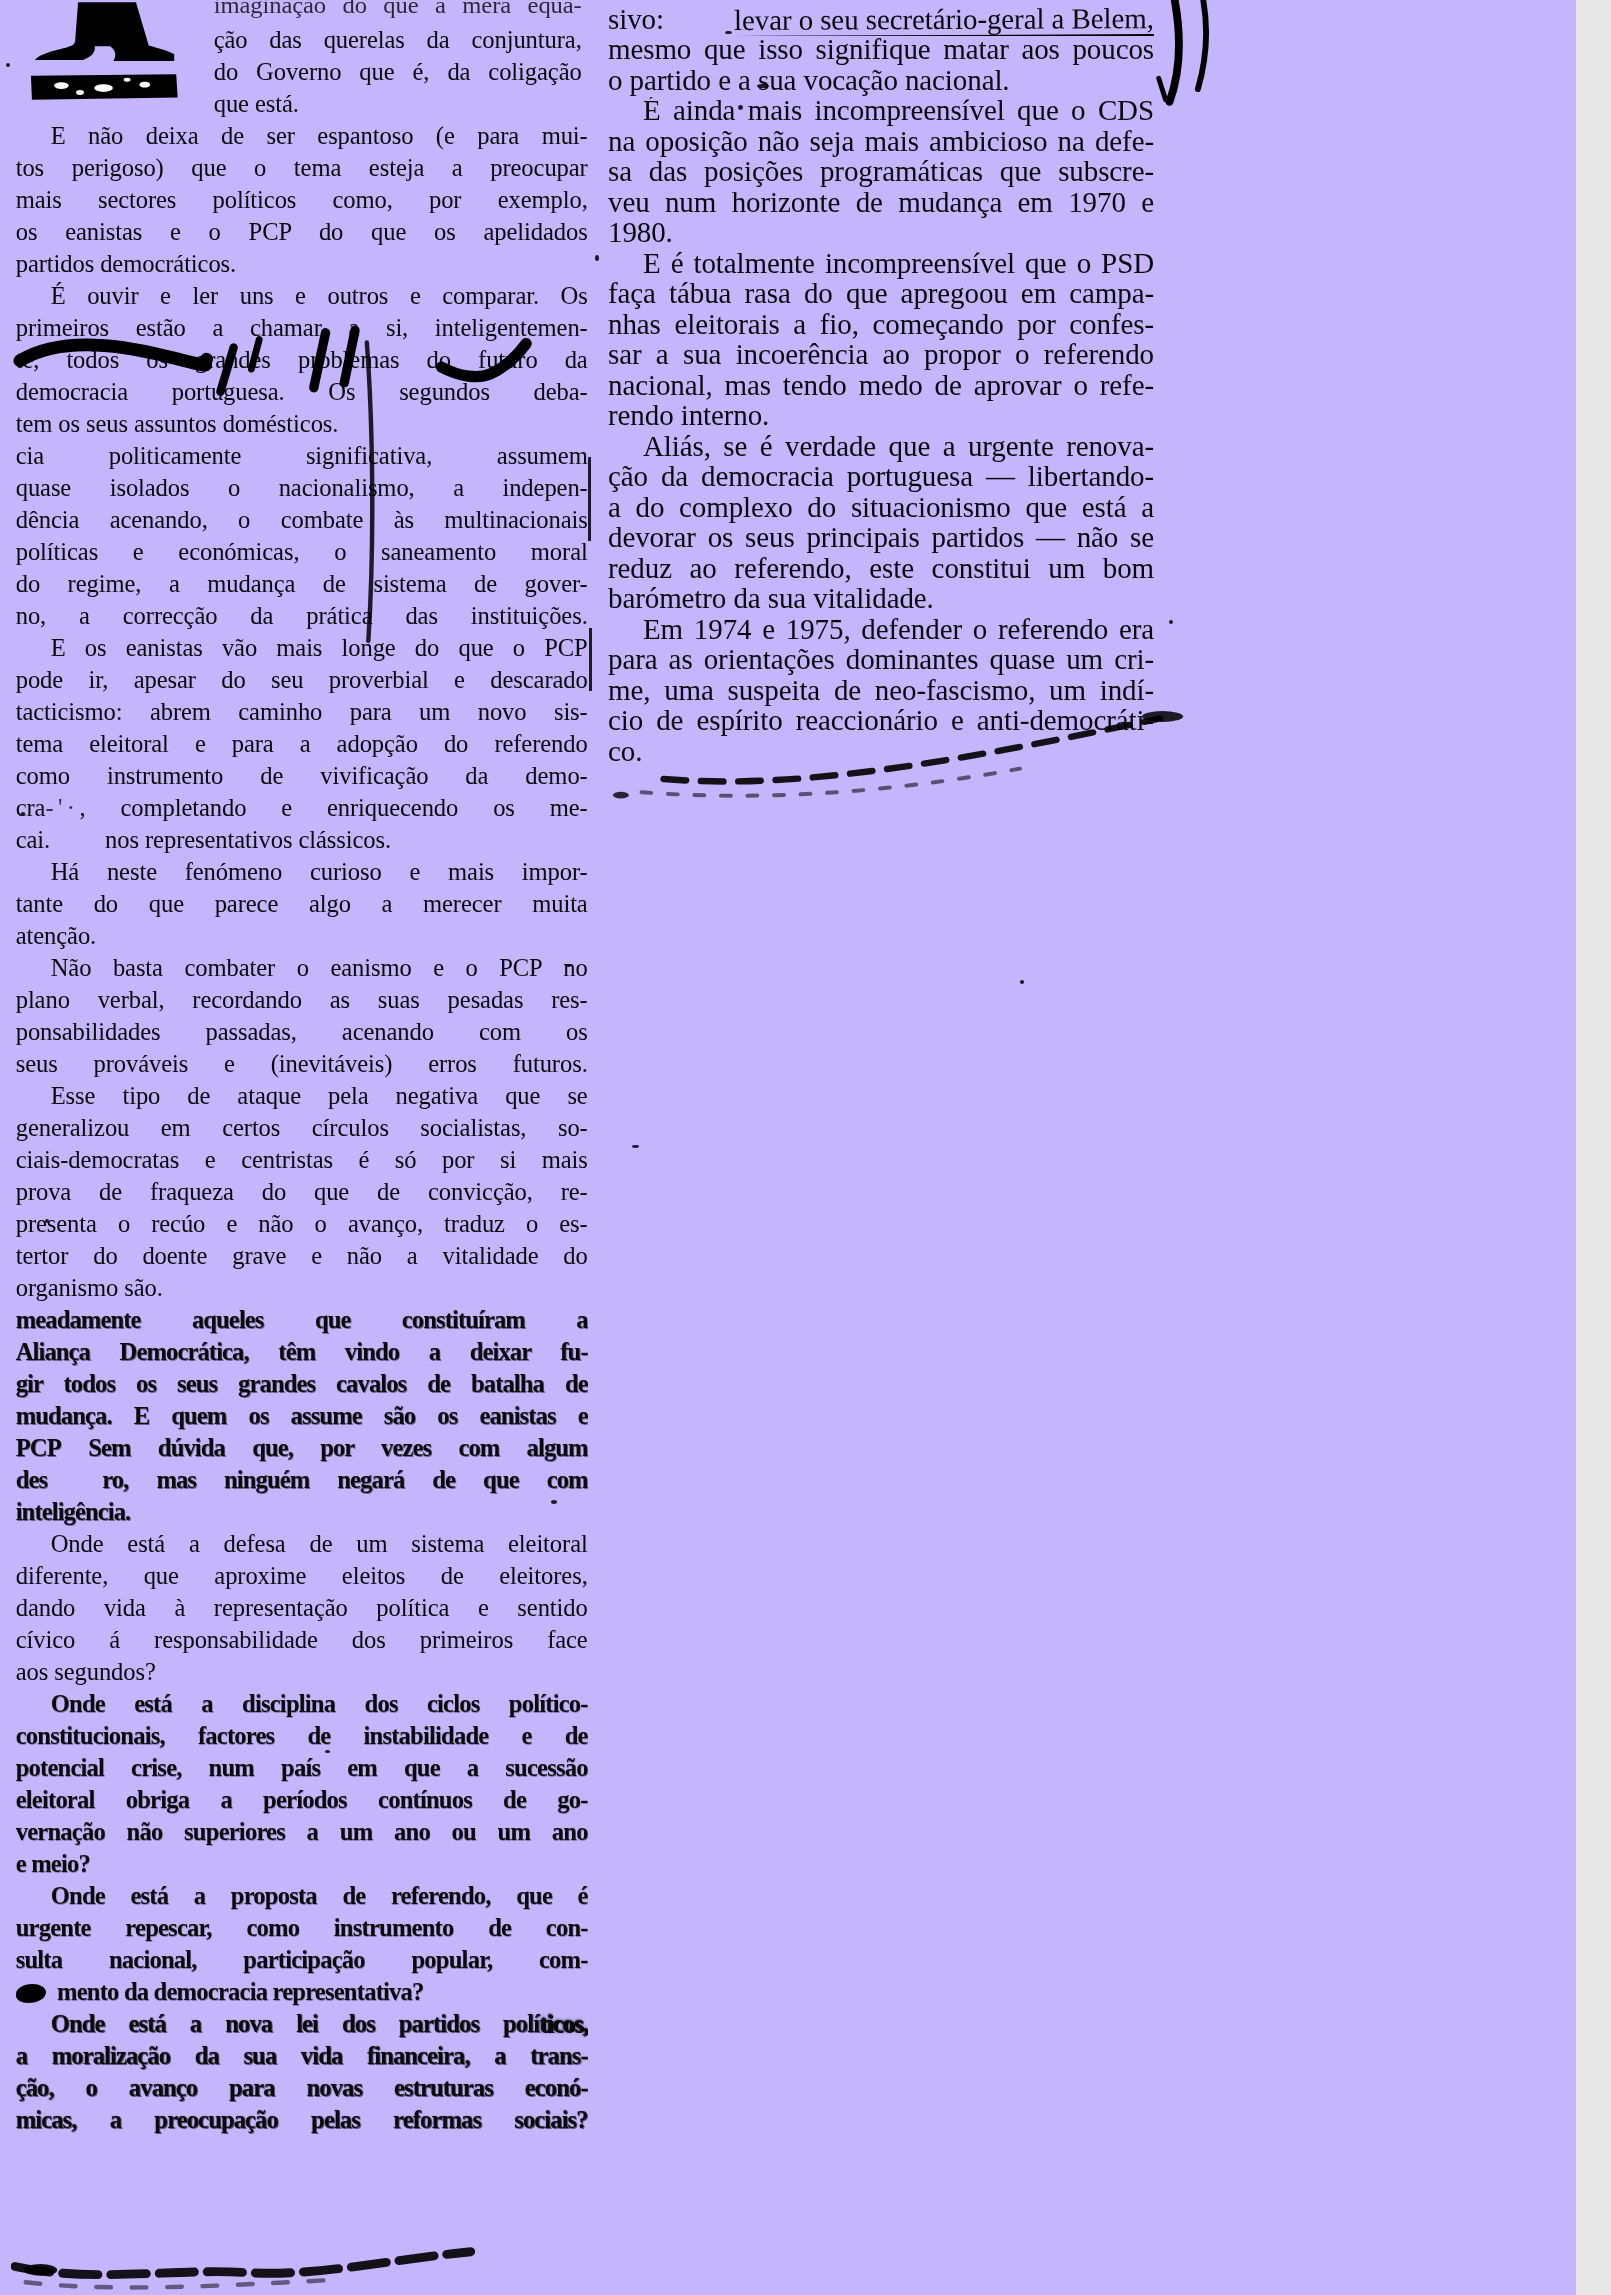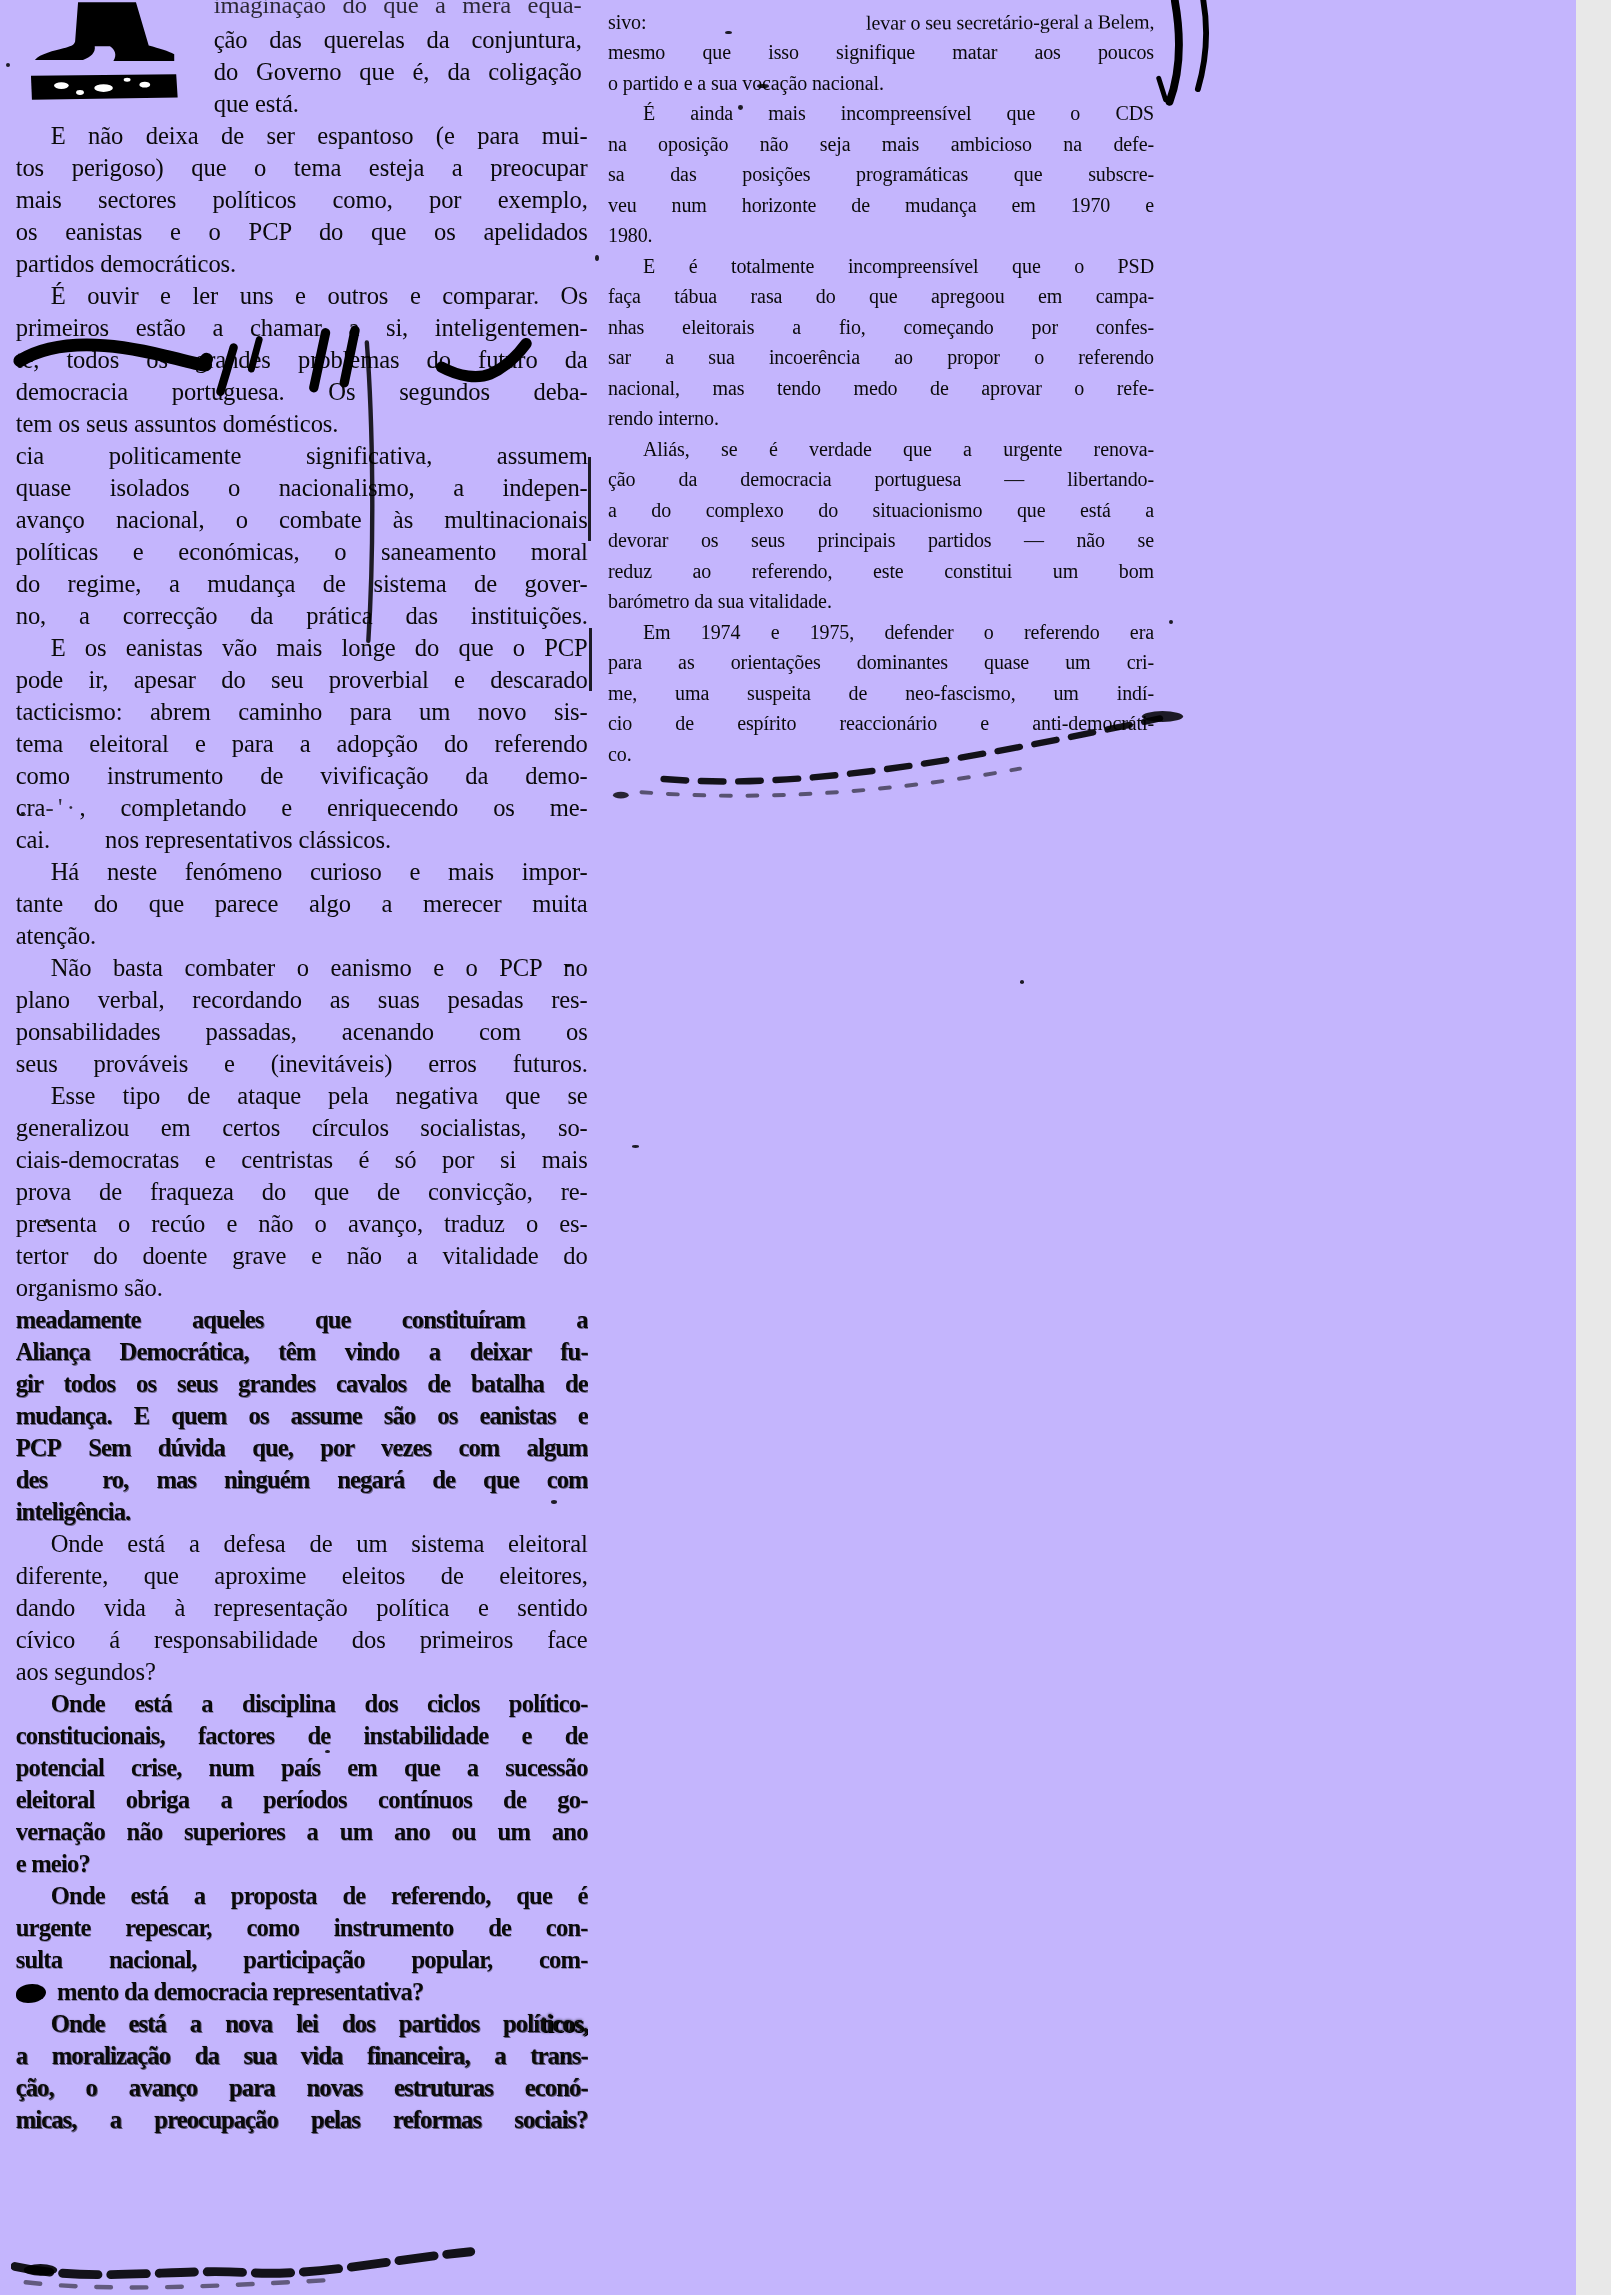--- a/index.html
+++ b/index.html
@@ -20,21 +20,21 @@
     display:block;
     height:32px;
     line-height:31px;
     font-size:24.6px;
     letter-spacing:-0.1px;
     text-align:justify;
     text-align-last:justify;
     overflow:hidden;
     white-space:normal;
   }
-  #right-col .line{height:30.5px;line-height:32px;font-size:20px;}
+  #right-col .line{height:30.5px;line-height:26px;font-size:29px;}
   .nj{text-align-last:left;}
   .ind{text-indent:35px;}
   .cut{opacity:.82;transform:translateY(-2.9px) scaleY(.96);}
   .b1{font-weight:700;letter-spacing:-0.9px;text-shadow:0.8px 0.5px 0 rgba(0,0,0,.45);}
   .b2{font-weight:700;letter-spacing:-0.8px;text-shadow:0.5px 0.5px 0 rgba(0,0,0,.3);}
   .heavy{font-weight:700;letter-spacing:-0.9px;
          text-shadow:1px 0.7px 0.5px rgba(0,0,0,.5),0 0 1.5px rgba(0,0,0,.3);}
   .smudge{text-shadow:0 0 2.9px #000,1.5px 0.5px 0.5px #000;margin-top:8px;}
   .dmg{letter-spacing:4.4px;opacity:.8;}
   .gap{display:inline-block;width:55px;}
@@ -77,21 +77,21 @@
         <div class="line">mais sectores políticos como, por exemplo,</div>
         <div class="line">os eanistas e o PCP do que os apelidados</div>
         <div class="line nj">partidos democráticos.</div>
         <div class="line ind">É ouvir e ler uns e outros e comparar. Os</div>
         <div class="line">primeiros estão a chamar a si, inteligentemen-</div>
         <div class="line">te, todos os grandes problemas do futuro da</div>
         <div class="line">democracia portuguesa. Os segundos deba-</div>
         <div class="line nj">tem os seus assuntos domésticos.</div>
         <div class="line">cia politicamente significativa, assumem</div>
         <div class="line">quase isolados o nacionalismo, a indepen-</div>
-        <div class="line">avanço nacional, o combate às multinacionais</div>
+        <div class="line">dência acenando, o combate às multinacionais</div>
         <div class="line">políticas e económicas, o saneamento moral</div>
         <div class="line">do regime, a mudança de sistema de gover-</div>
         <div class="line">no, a correcção da prática das instituições.</div>
         <div class="line ind">E os eanistas vão mais longe do que o PCP</div>
         <div class="line">pode ir, apesar do seu proverbial e descarado</div>
         <div class="line">tacticismo: abrem caminho para um novo sis-</div>
         <div class="line">tema eleitoral e para a adopção do referendo</div>
         <div class="line">como instrumento de vivificação da demo-</div>
         <div class="line"><span>cra</span><span class="dmg">-'·</span><span>, completando e enriquecendo os me-</span></div>
         <div class="line nj"><span>cai.</span><span class="gap"> </span><span>nos representativos clássicos.</span></div>

